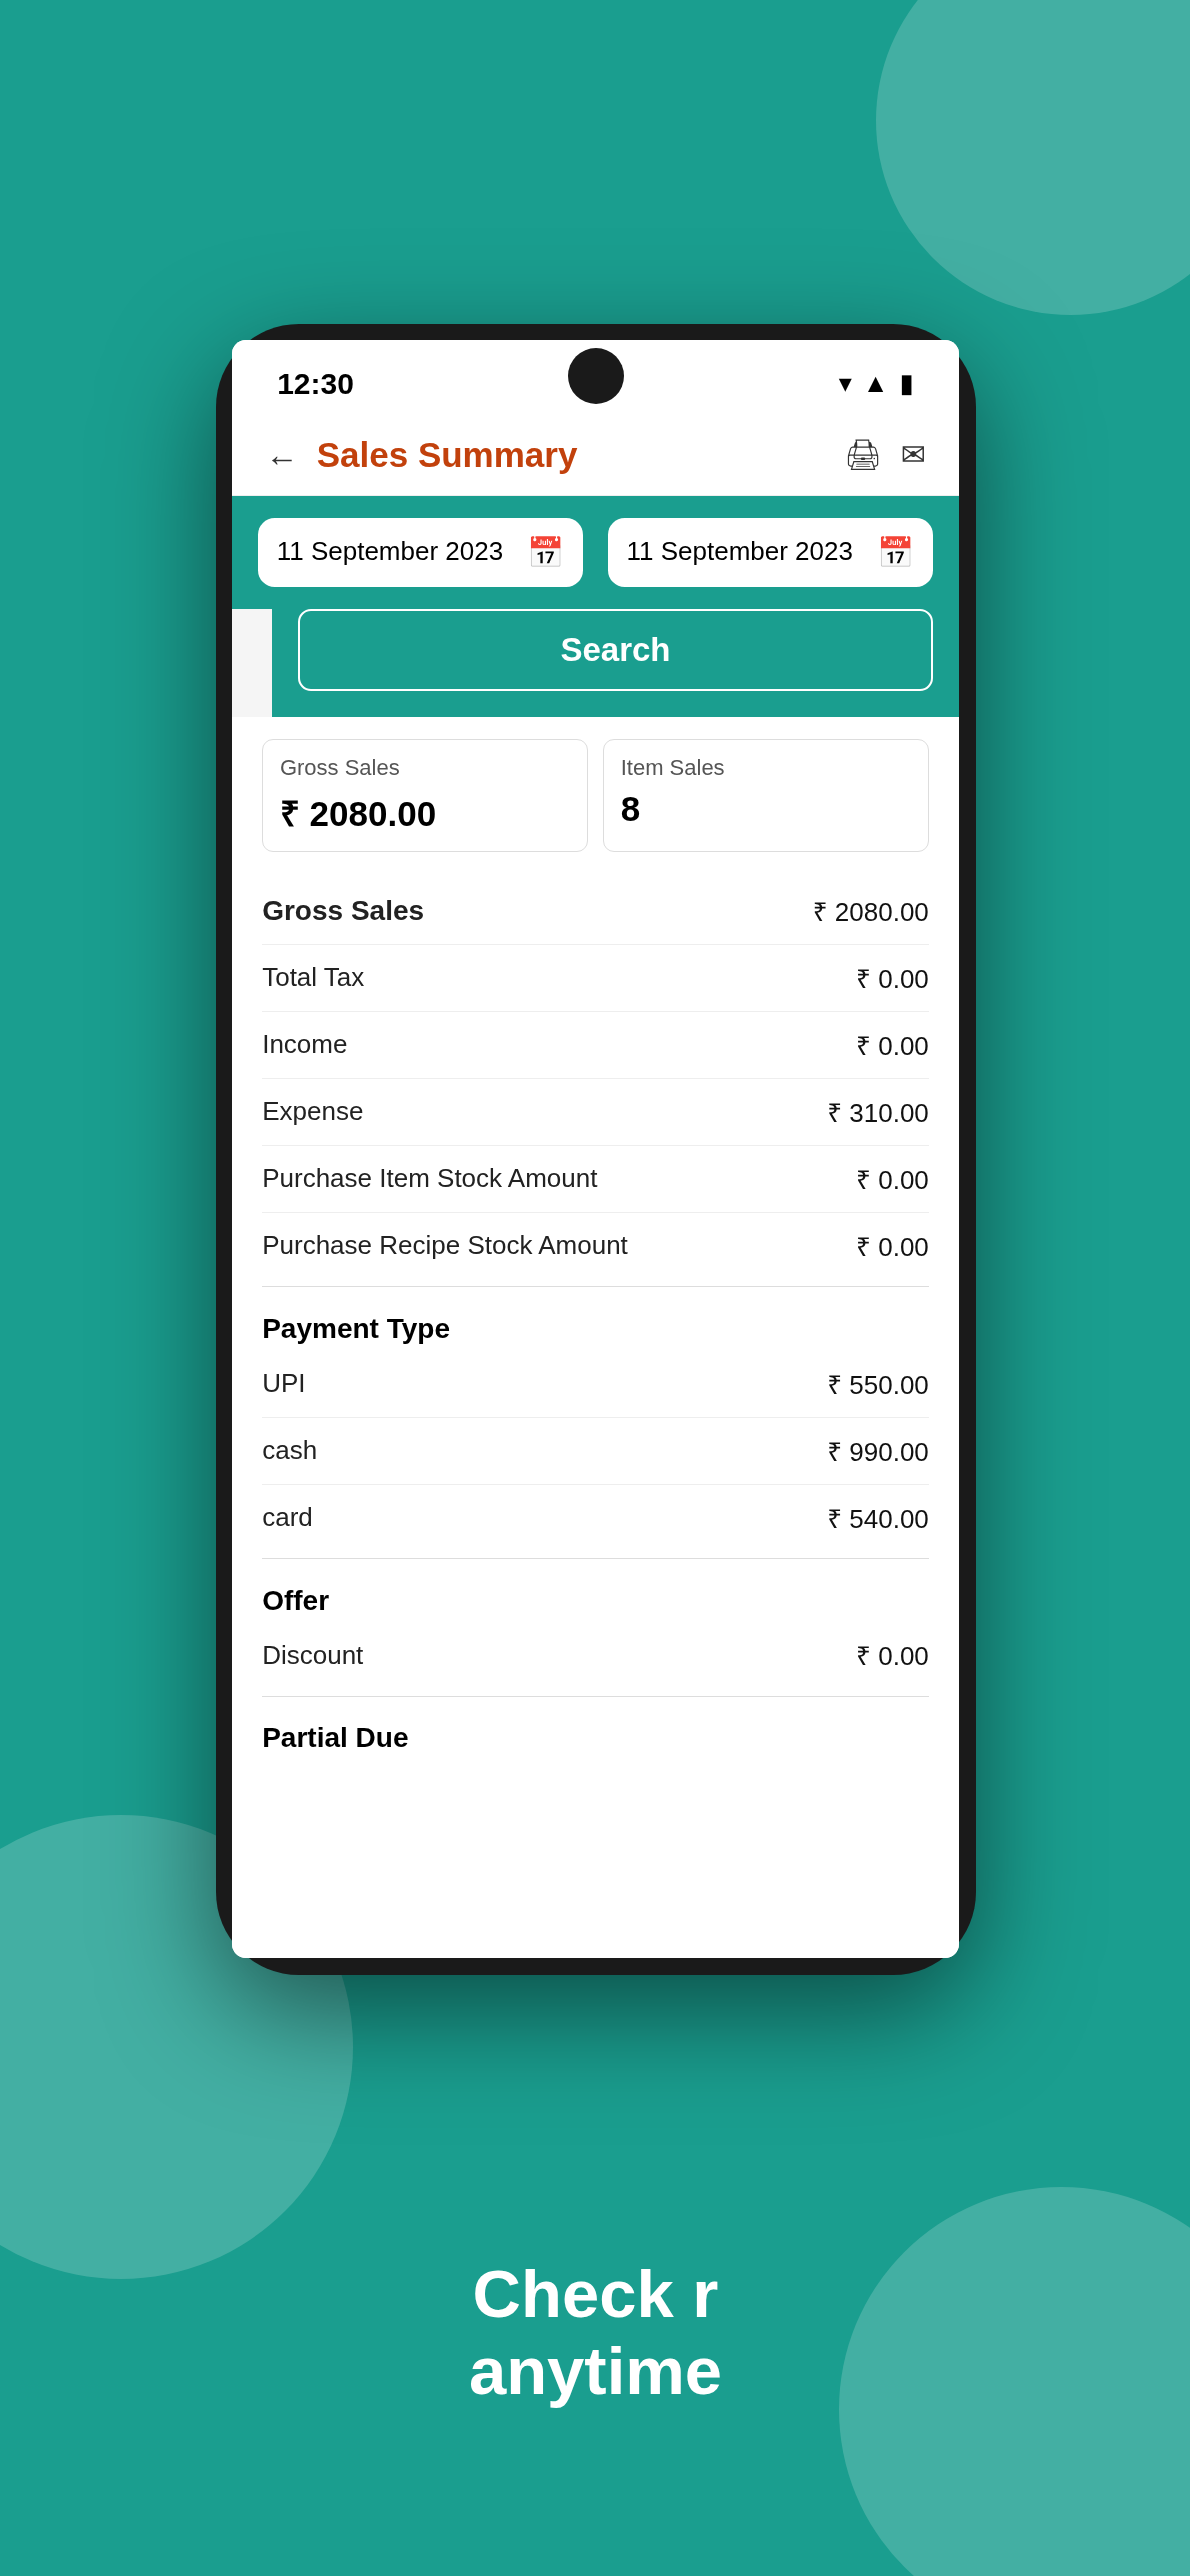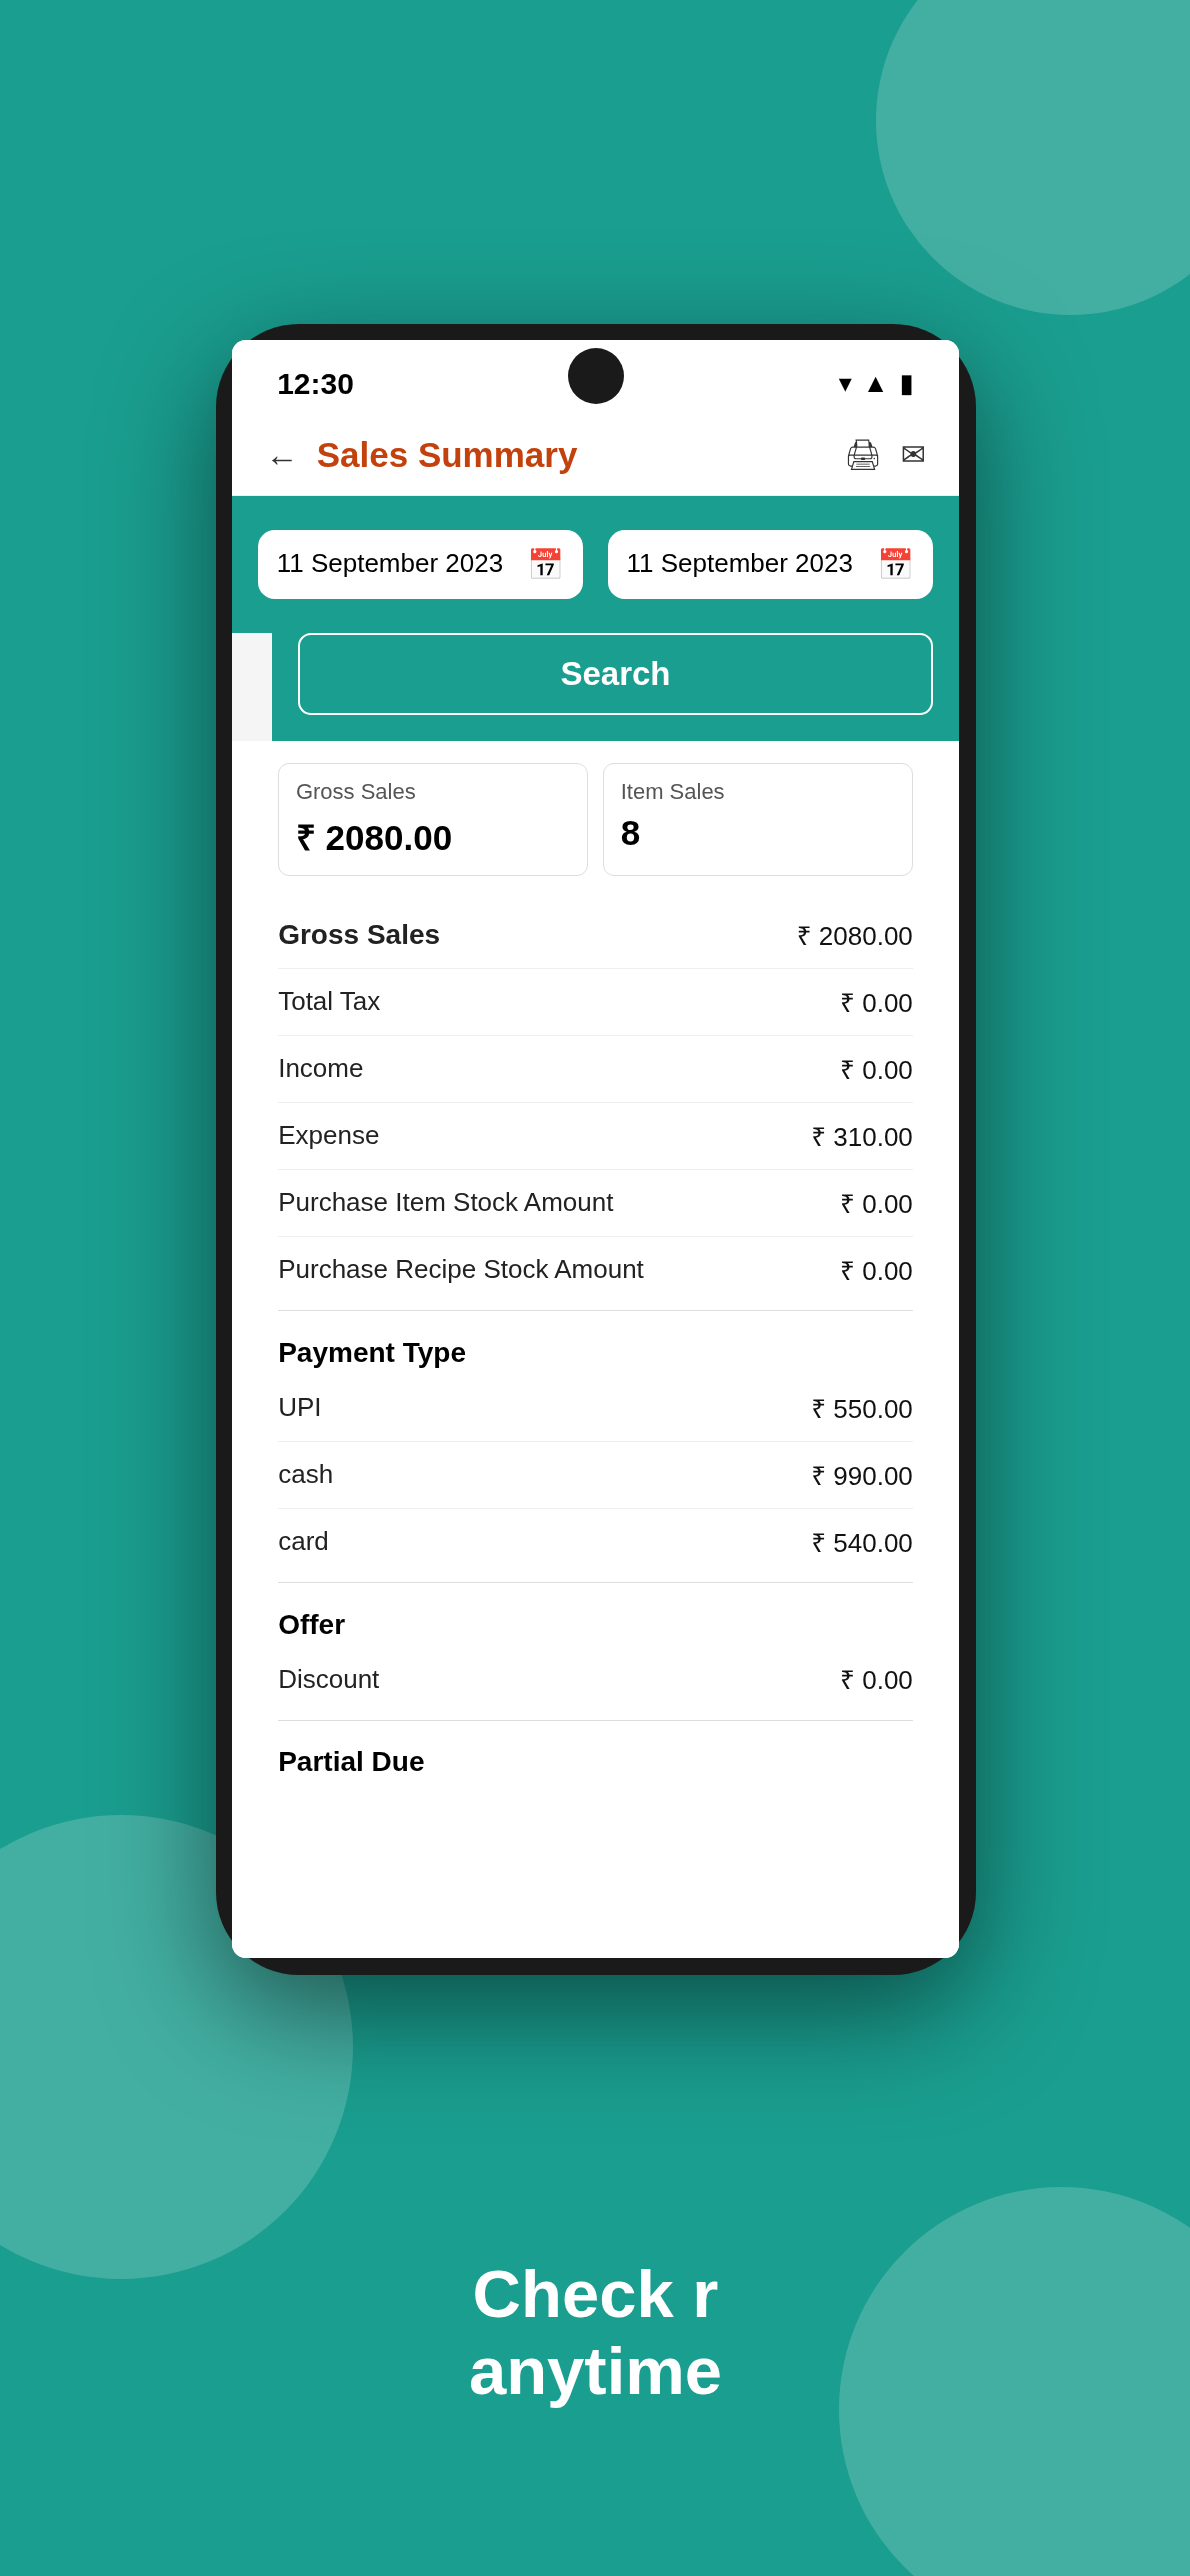--- a/index.html
+++ b/index.html
@@ -143,21 +143,21 @@
       gap: 18.5px;
     }
     .header-icon {
       font-size: 30px;
       color: #333;
     }
 
     
     .date-section {
       background: #1a9e8f;
-      padding: 34px 26px;
+      padding: 22px 26px;
       display: flex;
       gap: 25px;
     }
     .date-picker {
       flex: 1;
       background: white;
       border-radius: 16.7px;
       padding: 16.7px 18.5px;
       display: flex;
       align-items: center;
@@ -191,21 +191,21 @@
       border-radius: 13px;
       cursor: pointer;
       text-align: center;
     }
 
     
     .content {
       background: white;
       flex: 1;
       overflow-y: auto;
-      padding: 22px 46px;
+      padding: 22px 30px;
     }
 
     
     .summary-cards {
       display: flex;
       gap: 15px;
       margin-bottom: 26px;
     }
     .summary-card {
       flex: 1;

